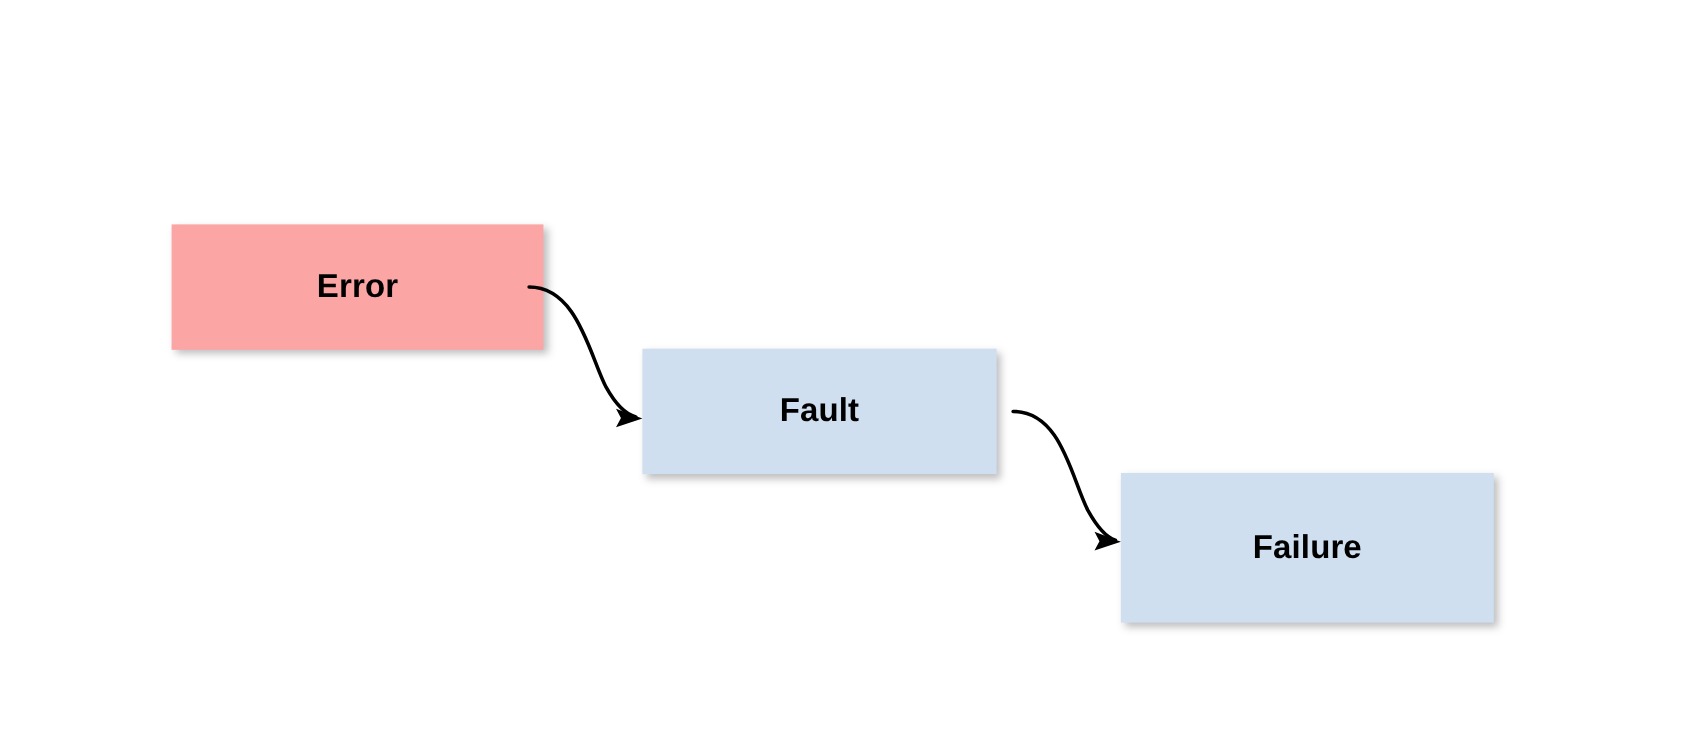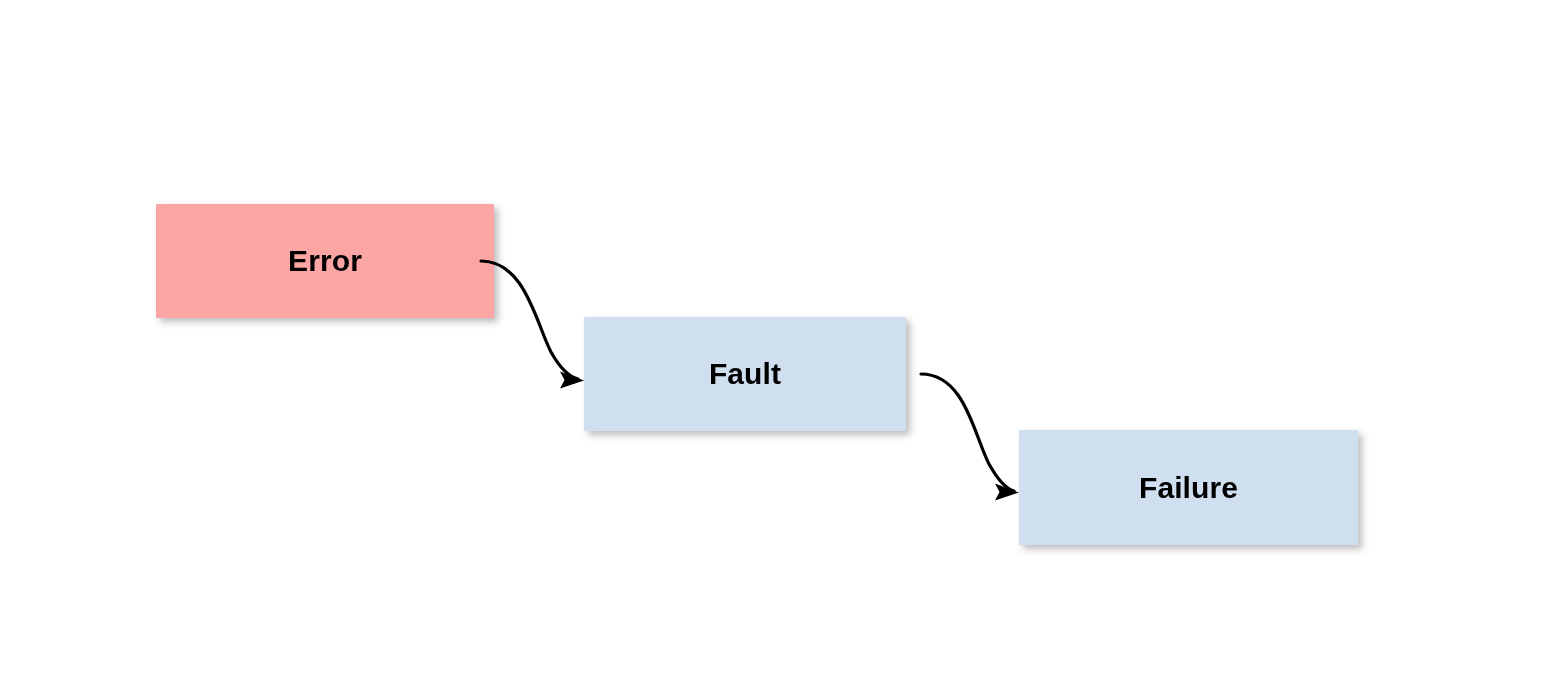--- a/index.html
+++ b/index.html
@@ -71,21 +71,21 @@
 <div id="diagram-canvas" style="background: rgb(255, 255, 255);">
 
   <div class="node-box" id="node-error" style="left: 144px; top: 204px; width: 338px; height: 114px; background: #fca5a5; margin-left: 12px;">
     <span class="node-label" style="color: rgb(0, 0, 0);">Error</span>
   </div>
 
   <div class="node-box" id="node-fault" style="left: 584px; top: 317px; width: 322px; height: 114px; background: rgb(207, 223, 239);">
     <span class="node-label" style="color: rgb(0, 0, 0);">Fault</span>
   </div>
 
-  <div class="node-box" id="node-failure" style="left: 1019px; top: 430px; width: 339px; height: 115px; background: rgb(207, 223, 239);">
+  <div class="node-box" id="node-failure" style="left: 1019px; top: 430px; width: 339px; height: 136px; background: rgb(207, 223, 239);">
     <span class="node-label" style="color: rgb(0, 0, 0);">Failure</span>
   </div>
 
   <svg id="edge-layer" viewBox="0 0 1542 675" width="1542" height="675">
 
     <g>
       <path class="edge-path" d="M 481,261 C 525,261 536,323 551,352 C 561,370 570,377 578,379" stroke="#000000"></path>
       <polygon class="edge-head" points="584,380.5 560,371.5 564.5,380 560,388.5" fill="#000000"></polygon>
     </g>
 

